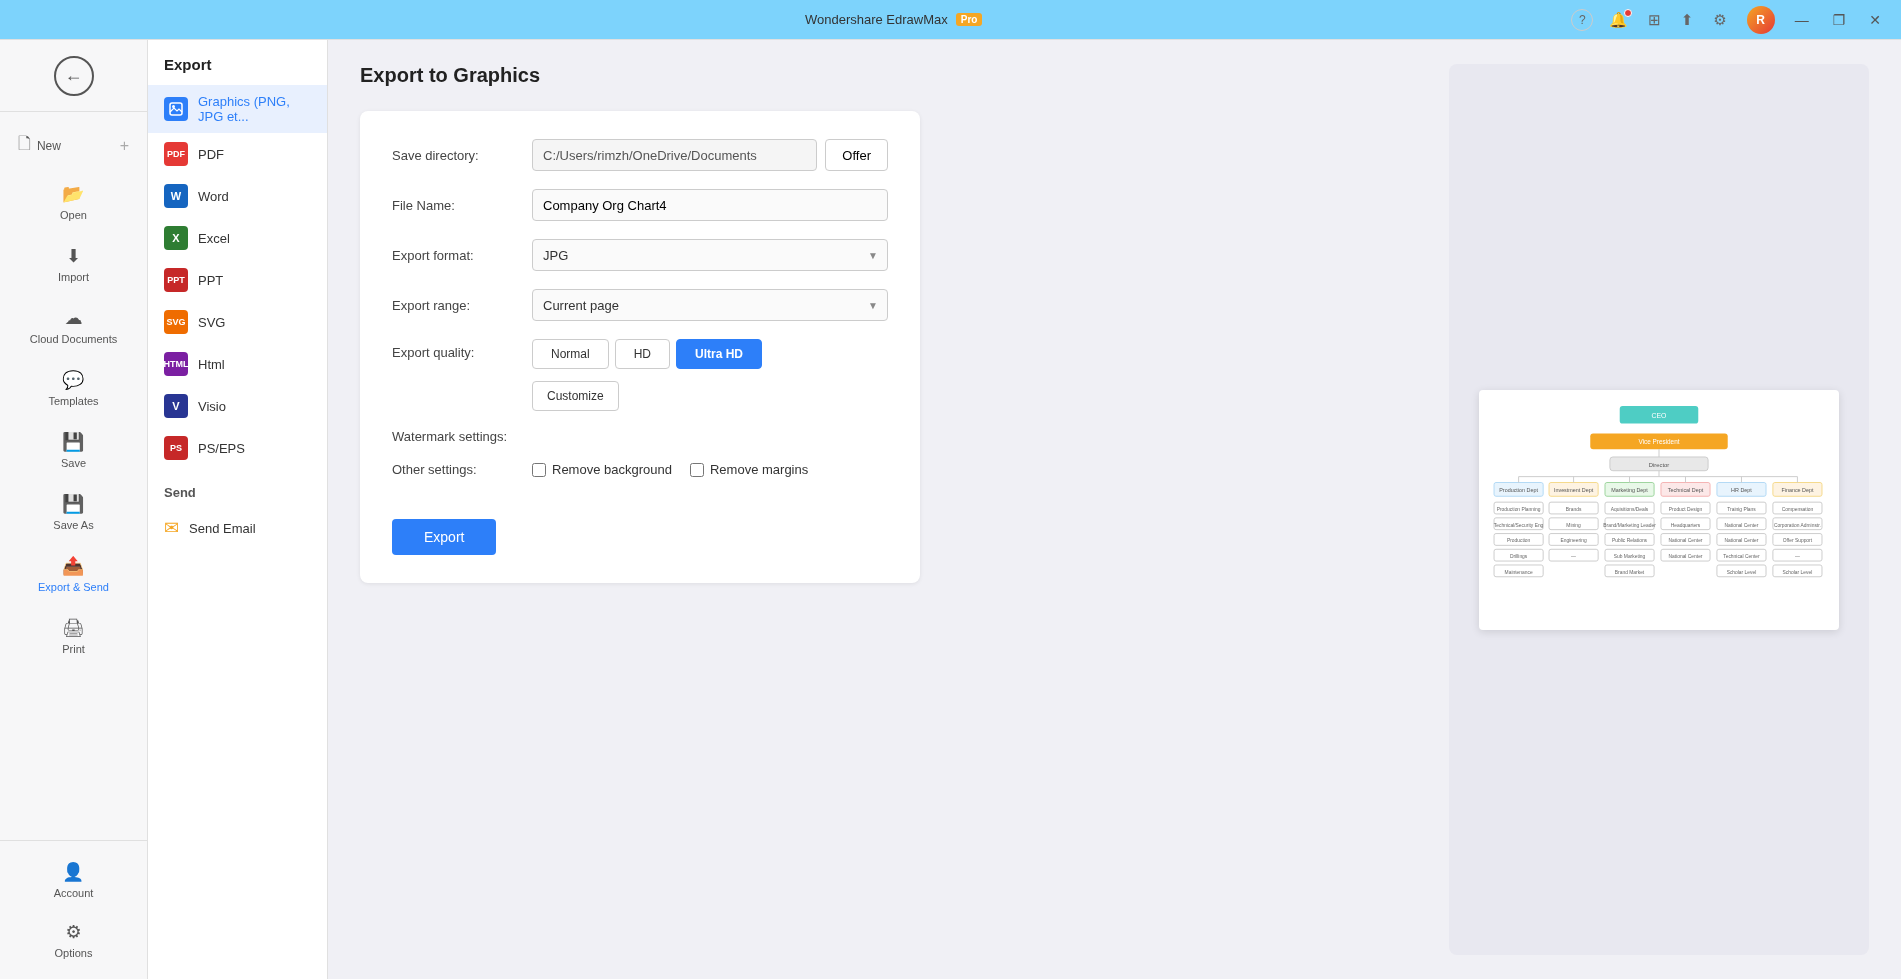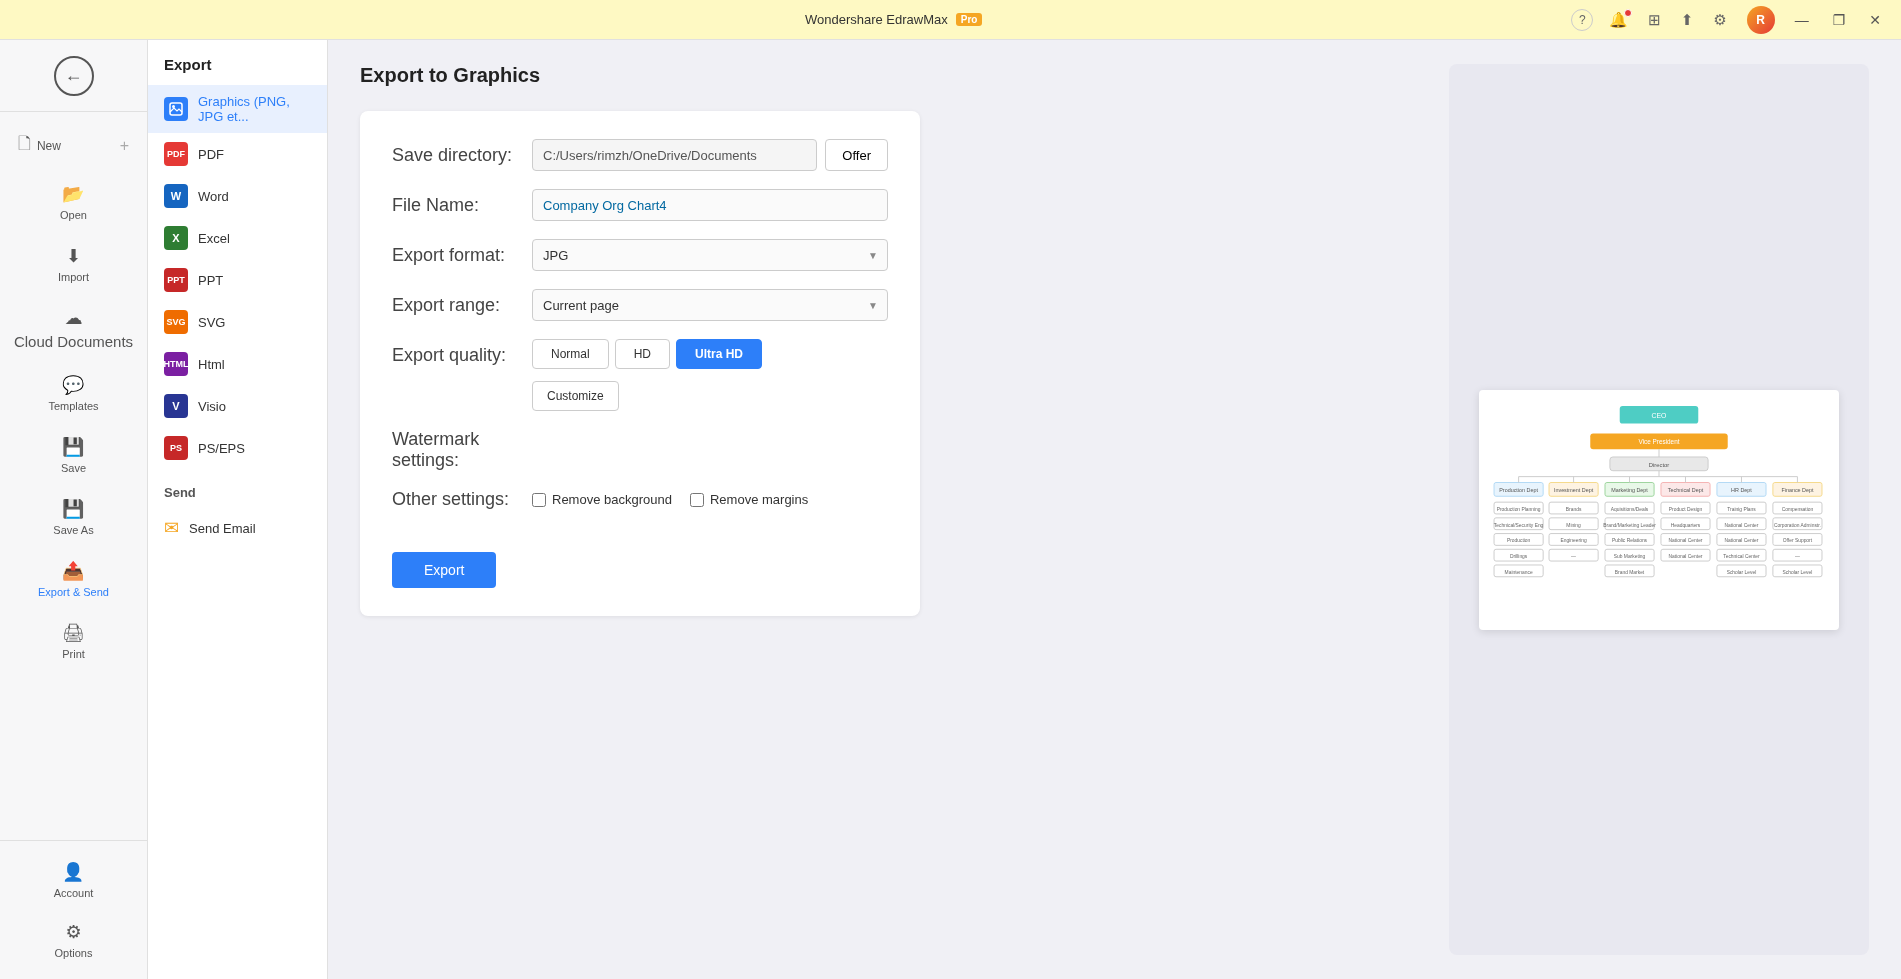--- a/index.html
+++ b/index.html
@@ -86,26 +86,26 @@
 
     
     .form-container {
       background: #fff; border-radius: 8px; padding: 28px 32px;
       max-width: 560px; box-shadow: 0 1px 4px rgba(0,0,0,0.08);
     }
     .form-row {
       display: flex; align-items: center; margin-bottom: 18px;
     }
     .form-label {
-      width: 140px; font-size: 18px; color: #444; flex-shrink: 0;
+      width: 140px; font-size: 13px; color: #444; flex-shrink: 0;
     }
     .form-controls { flex: 1; display: flex; gap: 8px; align-items: center; }
     .form-input {
       flex: 1; height: 32px; border: 1px solid #ccc; border-radius: 4px;
-      padding: 0 10px; font-size: 13px; background: #fafafa; color: #0369a1;
+      padding: 0 10px; font-size: 13px; background: #fafafa; color: #000000;
       outline: none;
     }
     .browse-btn {
       height: 32px; padding: 0 16px; background: #fff; border: 1px solid #ccc;
       border-radius: 4px; cursor: pointer; font-size: 13px; white-space: nowrap;
     }
 
     .form-select-wrap { position: relative; flex: 1; }
     .form-select {
       width: 100%; height: 32px; border: 1px solid #ccc; border-radius: 4px;
@@ -173,21 +173,21 @@
       border-radius: 4px; box-shadow: 0 2px 8px rgba(0,0,0,0.12);
       padding: 12px; overflow: hidden;
     }
 
     
     .org-preview { width: 100%; height: 100%; }
 
     
     .titlebar {
       position: fixed; top: 0; left: 0; right: 0; height: 40px;
-      background: #fef9c3; border-bottom: 1px solid #e0e0e0;
+      background: #7dd3fc; border-bottom: 1px solid #e0e0e0;
       display: flex; align-items: center; justify-content: space-between;
       padding: 4px 16px; z-index: 100;
     }
     .titlebar-center { display: flex; align-items: center; gap: 8px; font-size: 13px; color: #333; font-weight: 500; }
     .pro-badge { background: #f5a623; color: #fff; font-size: 10px; padding: 1px 5px; border-radius: 3px; font-weight: 700; }
     .titlebar-right { display: flex; gap: 16px; align-items: center; }
     .titlebar-btn { background: none; border: none; cursor: pointer; font-size: 16px; color: #555; padding: 4px; }
     .win-btn { font-size: 14px; }
 
     
@@ -249,21 +249,21 @@
         <span>Open</span>
       </div>
 
       <div class="nav-item">
         <span style="font-size:18px;">⬇</span>
         <span>Import</span>
       </div>
 
       <div class="nav-item">
         <span style="font-size:18px;">☁</span>
-        <span style="text-align:center;font-size:15px;">Cloud Documents</span>
+        <span style="text-align:center;font-size:11px;">Cloud Documents</span>
       </div>
 
       <div class="nav-item">
         <span style="font-size:18px;">💬</span>
         <span>Templates</span>
       </div>
 
       <div class="nav-item">
         <span style="font-size:18px;">💾</span>
         <span>Save</span>

